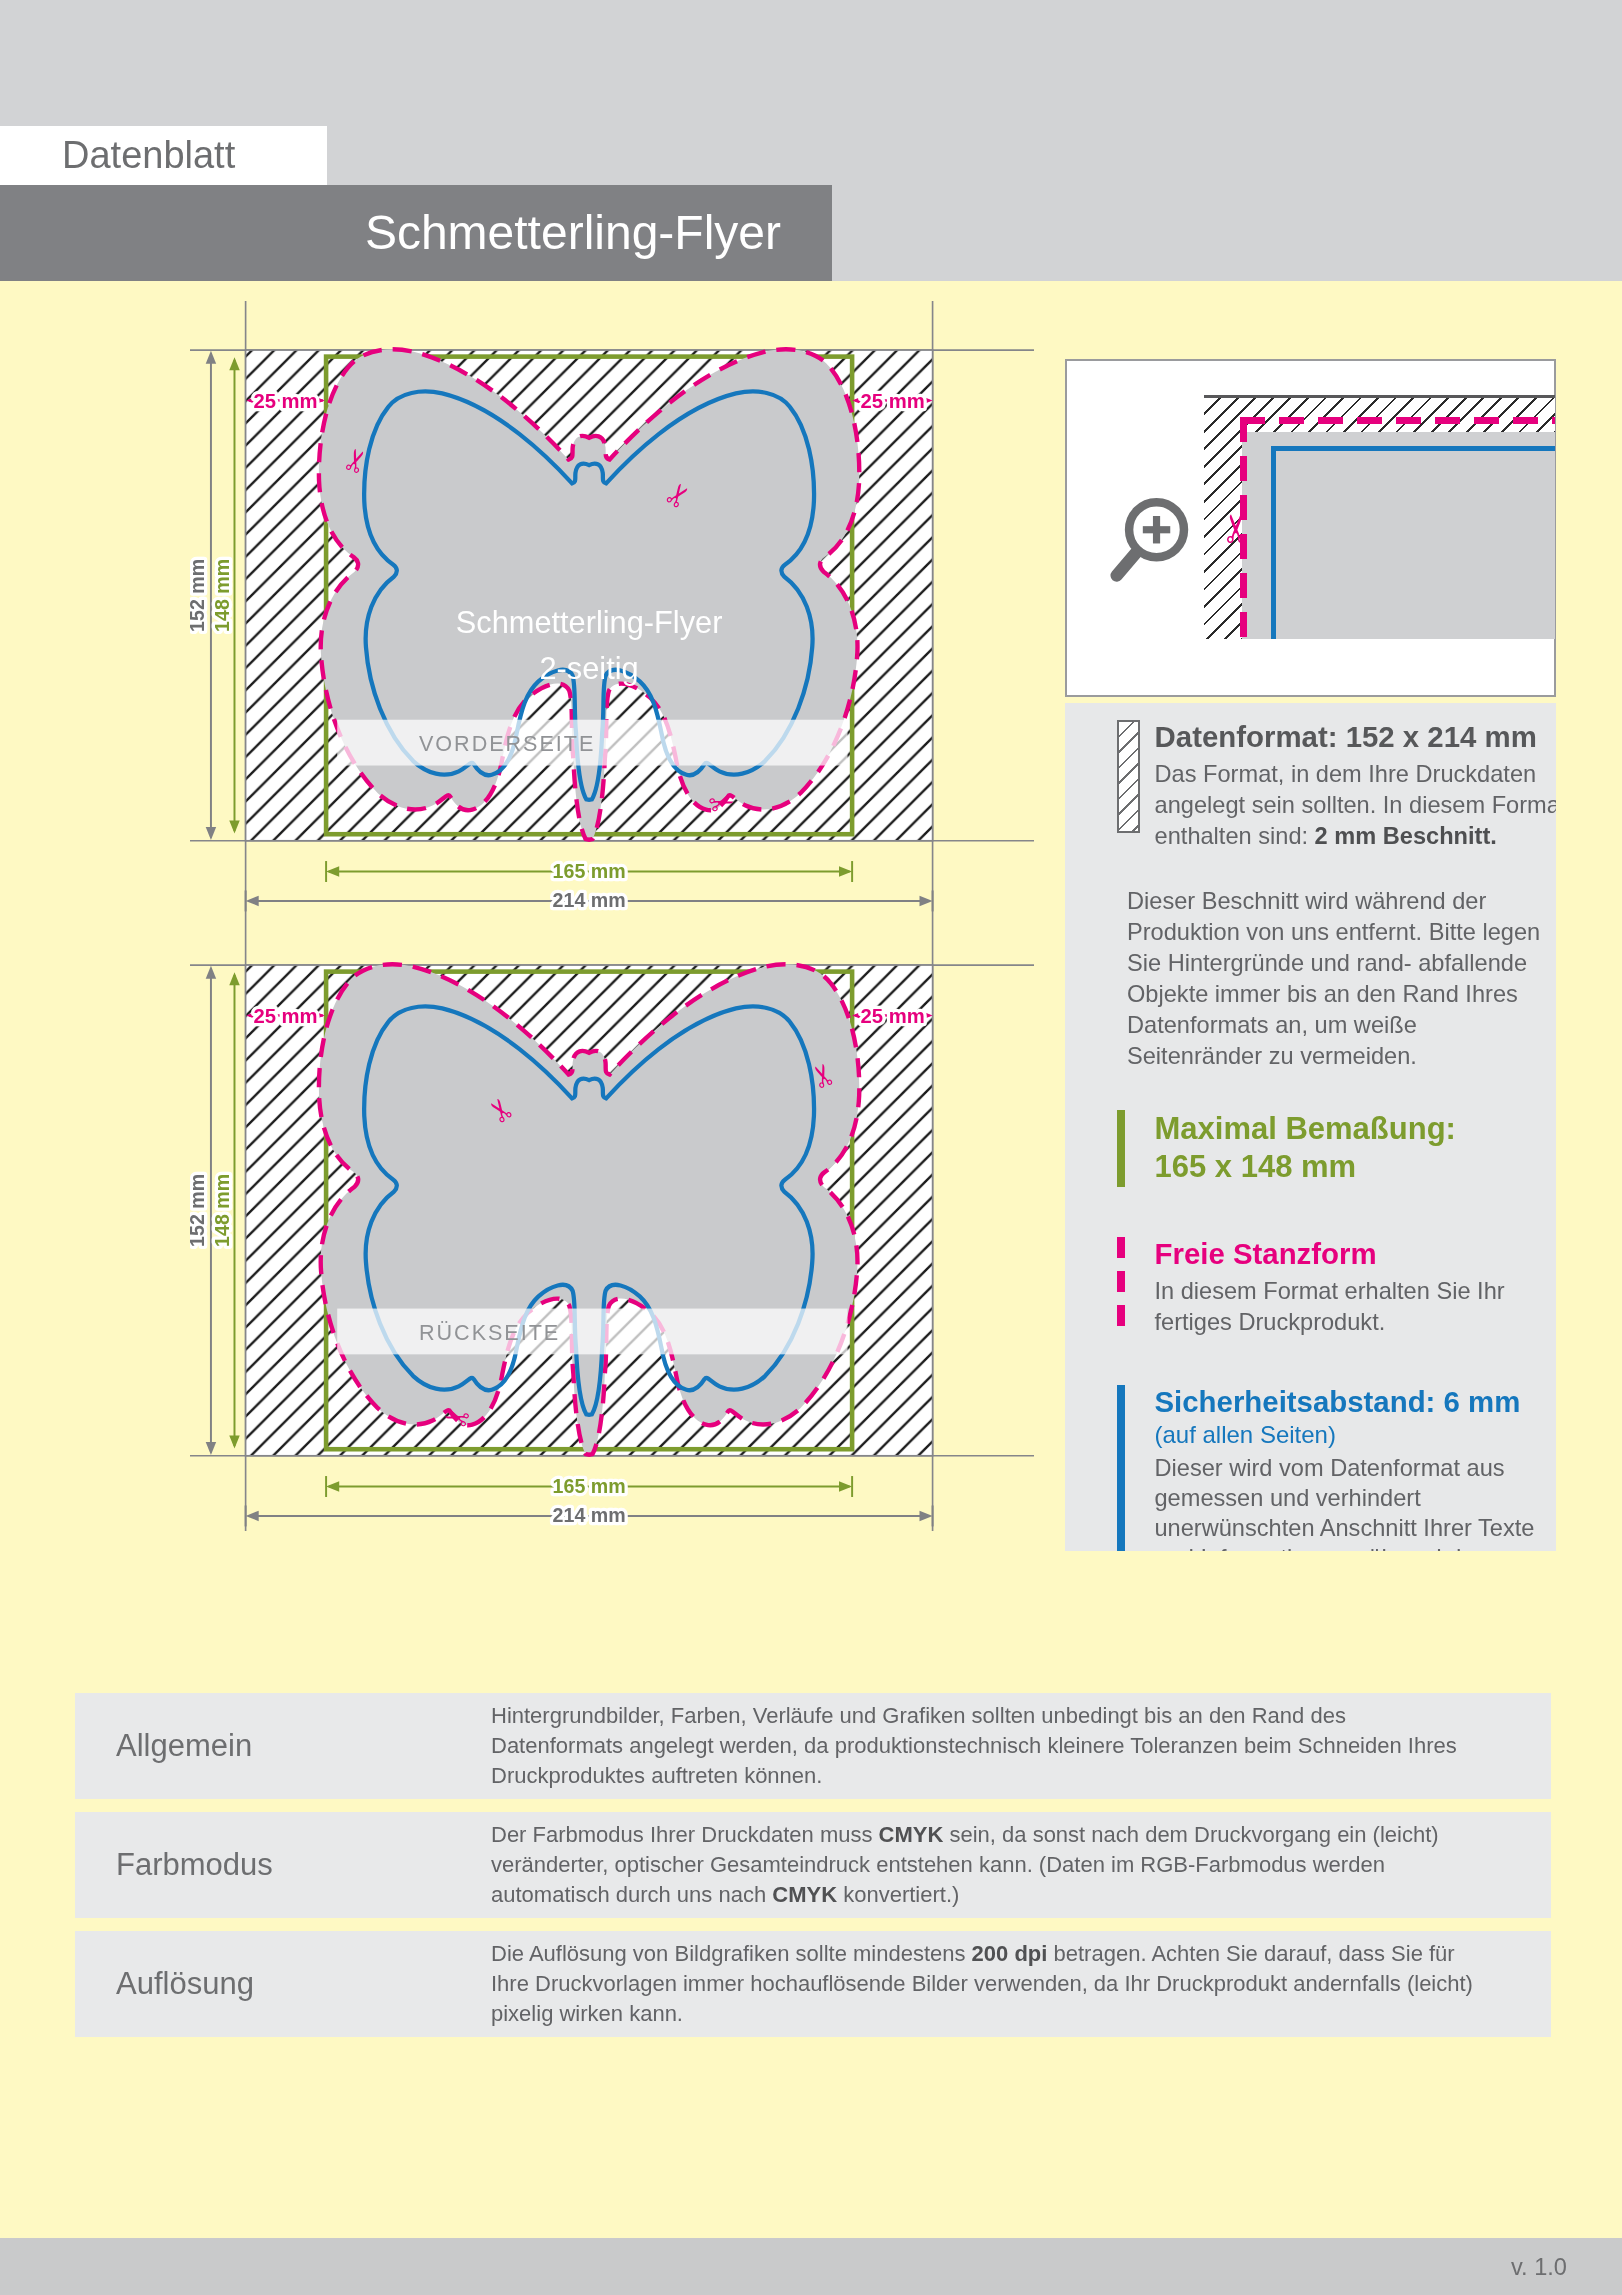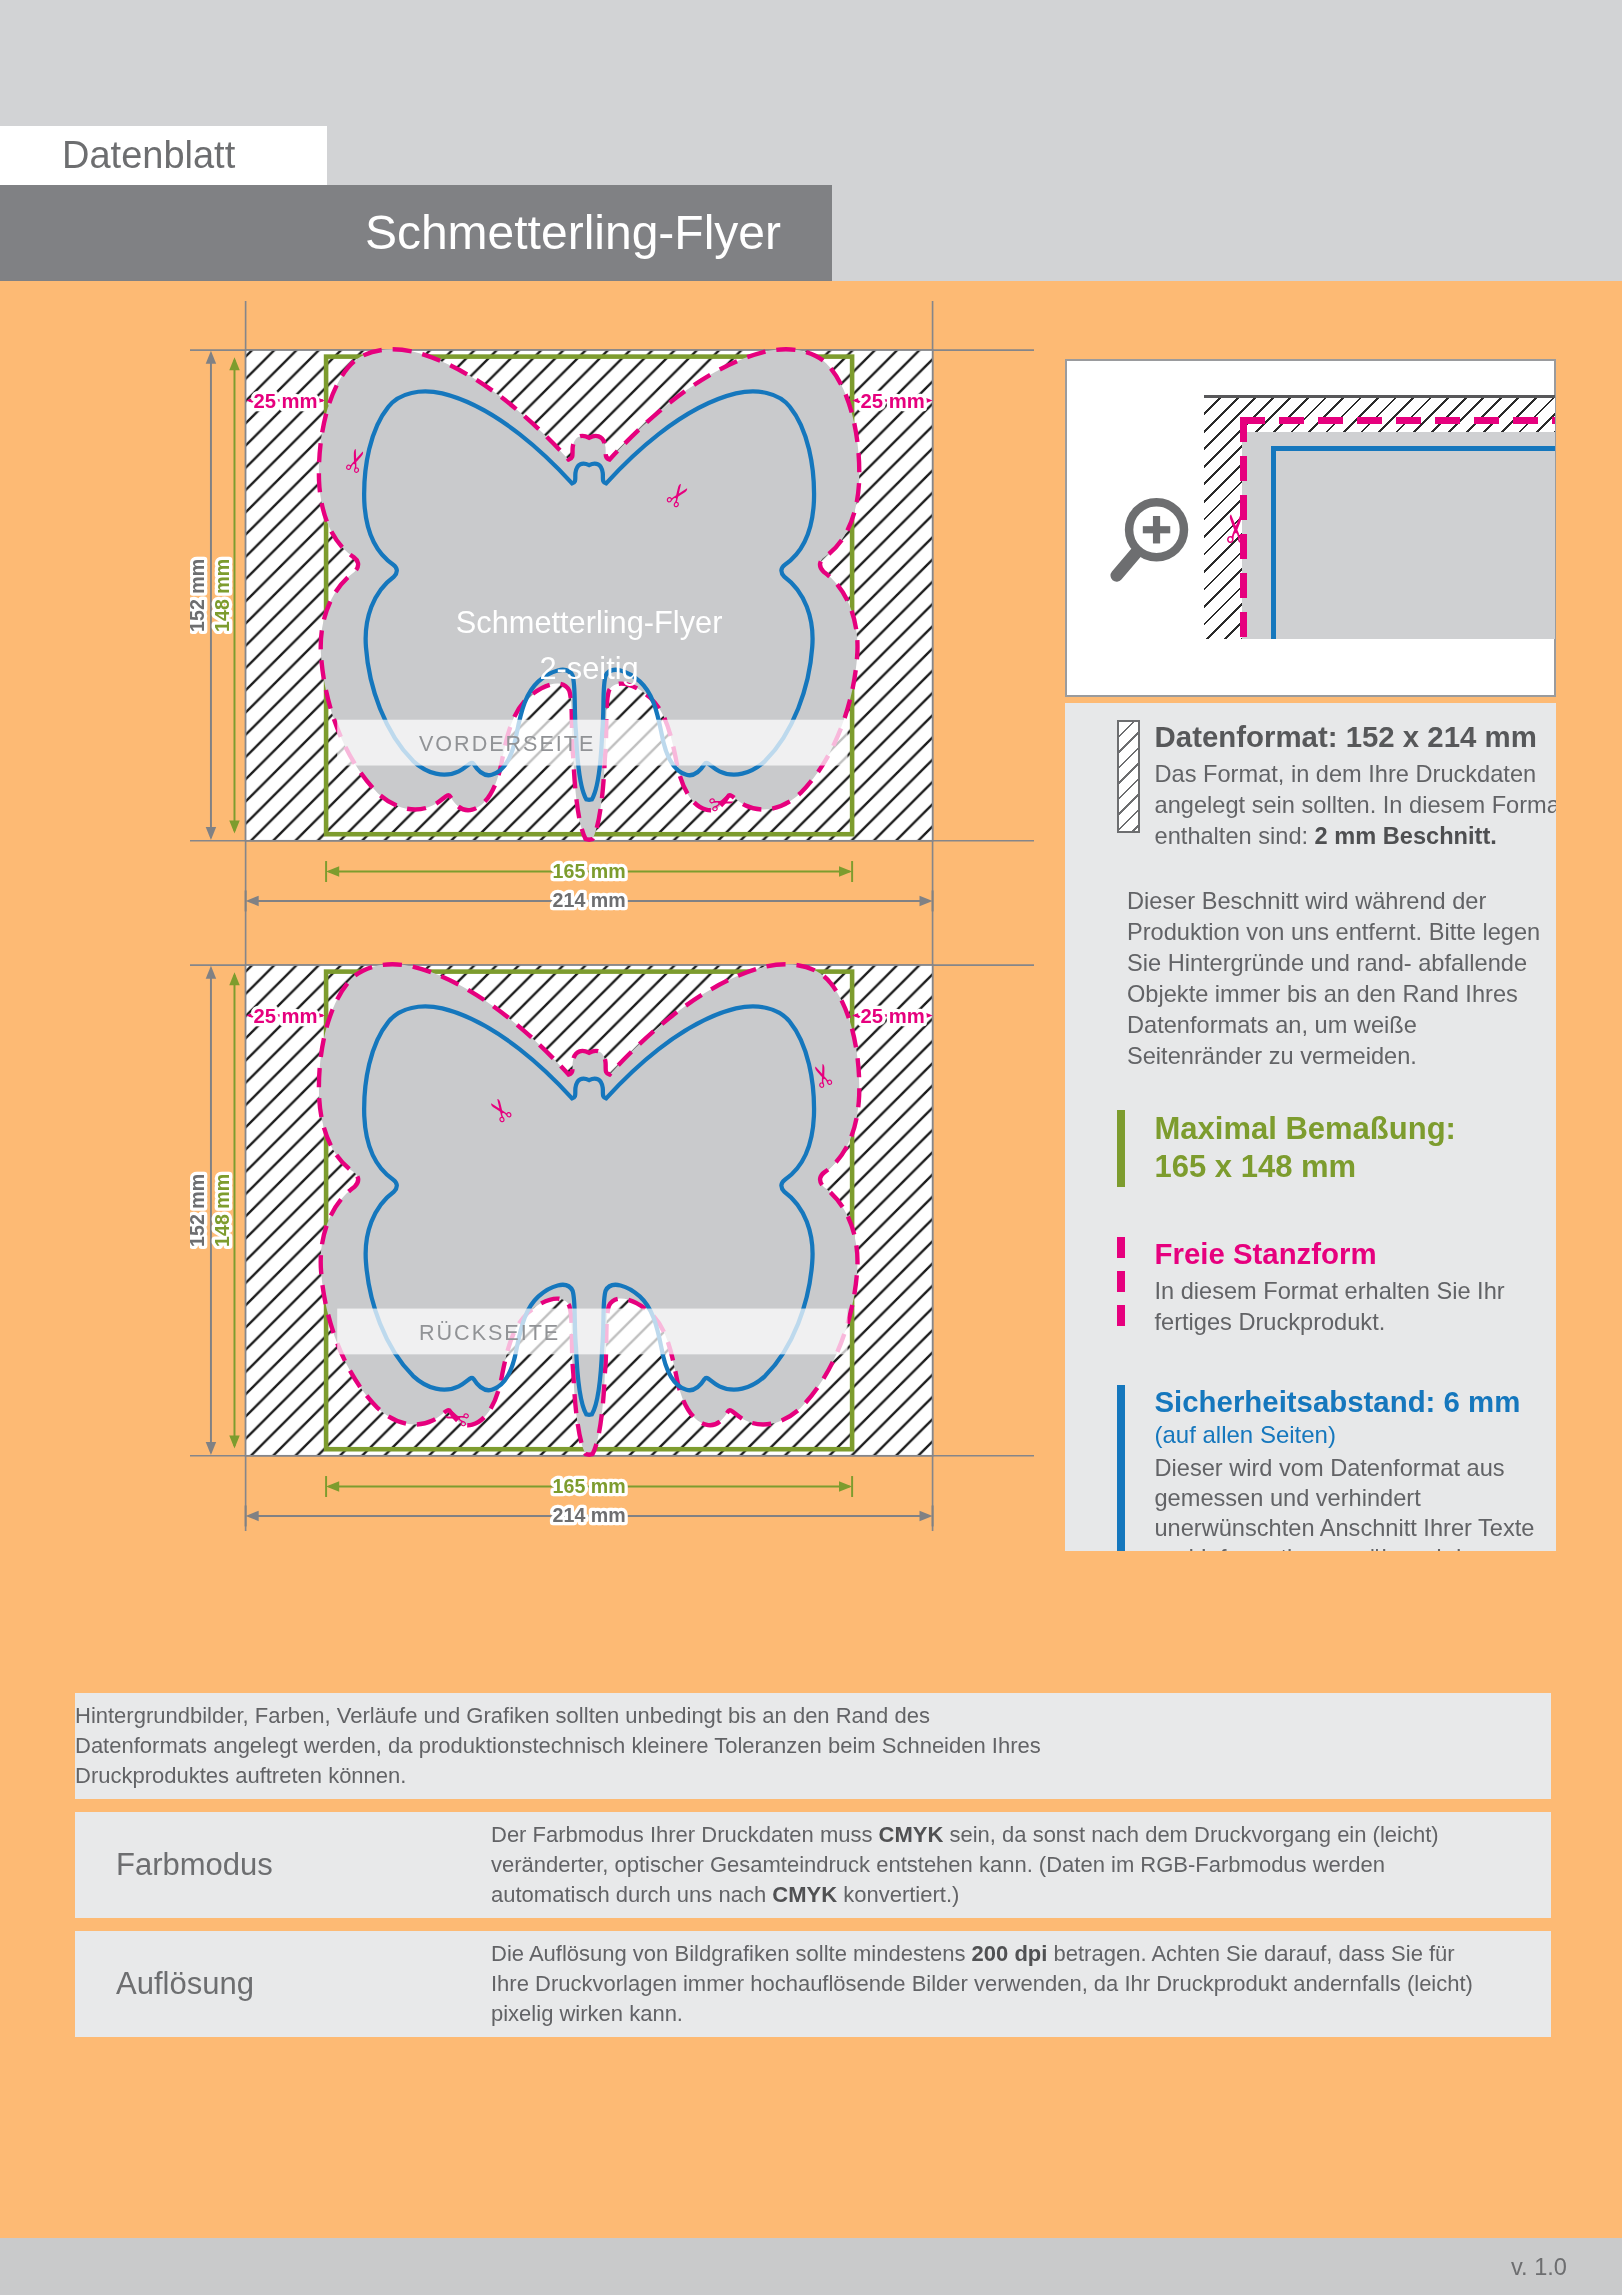--- a/index.html
+++ b/index.html
@@ -1,19 +1,19 @@
 <!DOCTYPE html>
 <html style="font-size:10.5px"><head>
 <meta charset="utf-8">
 <style>
   html,body { margin:0; padding:0; background:#9b9b9b; }
   * { box-sizing:border-box; }
   .page {
     position:relative; width:1623px; height:2295px;
-    background:#fdba74; overflow:hidden;
+    background:#fef9c3; overflow:hidden;
     font-family:"Liberation Sans", sans-serif;
     color:#626366;
   }
   
   .hdr-gray { position:absolute; left:0; top:0; width:1623px; height:281px; background:#d2d3d5; }
   .doc-box  { position:absolute; left:0; top:126px; width:327px; height:59px; background:#ffffff; }
   .doc-box span { display:block; padding-left:62px; line-height:59px; font-size:38px; color:#6d6e70; }
   .title-band { position:absolute; left:0; top:185px; width:832px; height:96px; background:#808184; }
   .title-band span { display:block; text-align:right; padding-right:51px; line-height:96px; font-size:48px; color:#ffffff; }
 
@@ -270,20 +270,21 @@
       <div>
         <h3>Sicherheitsabstand: 6 mm</h3>
         <div class="sub-blue">(auf allen Seiten)</div>
         <p>Dieser wird vom Datenformat aus gemessen und verhindert unerwünschten Anschnitt Ihrer Texte und Informationen während der Produktion.</p>
       </div>
     </div>
   </div>
 
   <div class="tips-rows">
     <div class="row" style="height:106px">
+      <div class="row-label">Allgemein</div>
       <div class="row-text"><span>Hintergrundbilder, Farben, Verläufe und Grafiken sollten unbedingt bis an den Rand des Datenformats angelegt werden, da produktionstechnisch kleinere Toleranzen beim Schneiden Ihres Druckproduktes auftreten können.</span></div>
     </div>
     <div class="row" style="height:106px">
       <div class="row-label">Farbmodus</div>
       <div class="row-text"><span>Der Farbmodus Ihrer Druckdaten muss </span><b>CMYK</b><span> sein, da sonst nach dem Druckvorgang ein (leicht) veränderter, optischer Gesamteindruck entstehen kann. (Daten im RGB-Farbmodus werden automatisch durch uns nach </span><b>CMYK</b><span> konvertiert.)</span></div>
     </div>
     <div class="row" style="height:106px">
       <div class="row-label">Auflösung</div>
       <div class="row-text"><span>Die Auflösung von Bildgrafiken sollte mindestens </span><b>200 dpi</b><span> betragen. Achten Sie darauf, dass Sie für Ihre Druckvorlagen immer hochauflösende Bilder verwenden, da Ihr Druckprodukt andernfalls (leicht) pixelig wirken kann.</span></div>
     </div>

